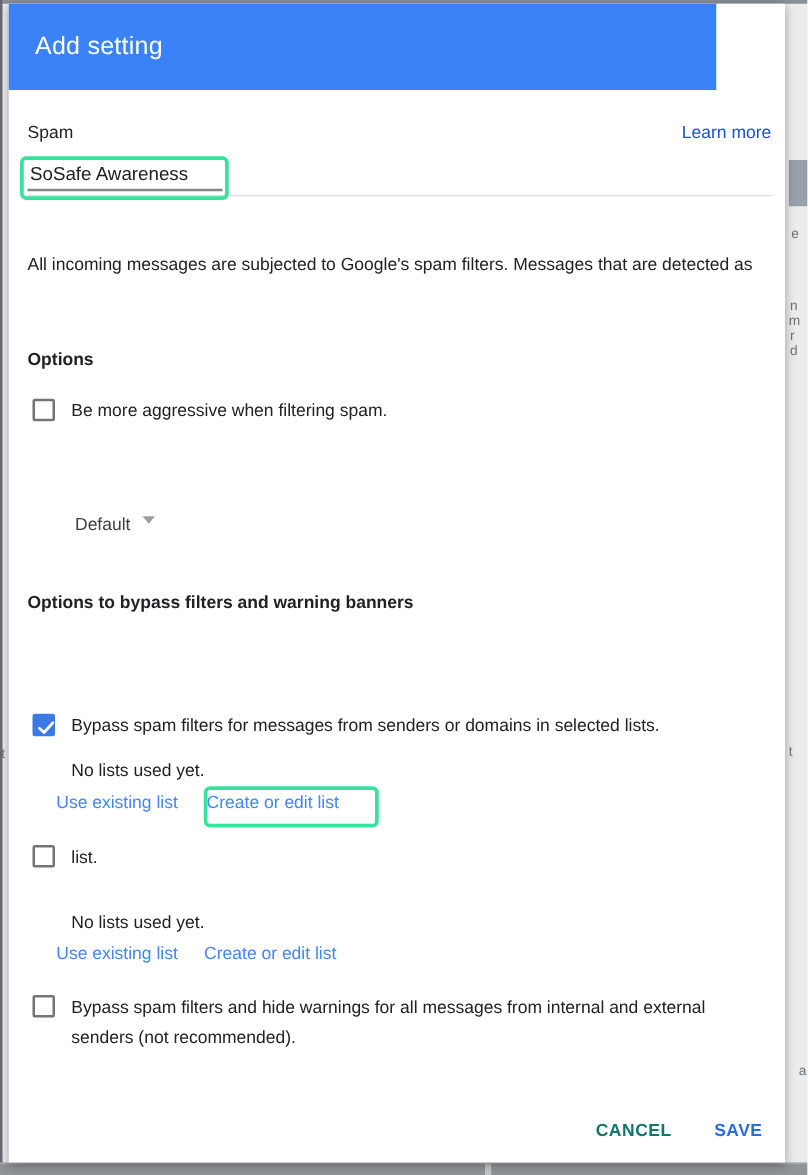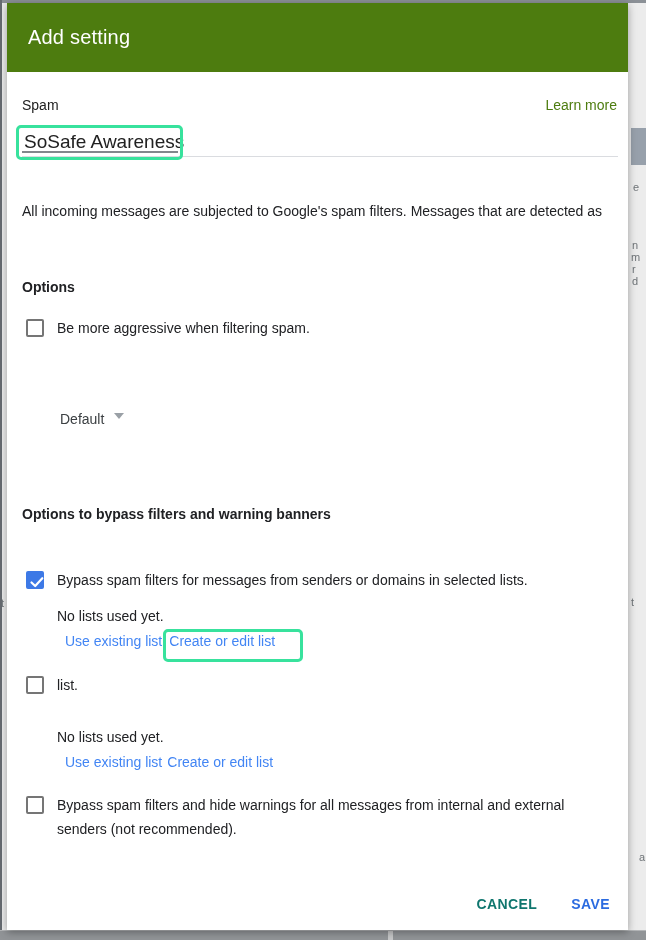--- a/index.html
+++ b/index.html
@@ -21,46 +21,46 @@
   .slate-block { position:absolute; left:631px; top:128px; width:15px; height:37px; background:#97a0ab; }
   .bg-frag { position:absolute; font-size:11px; color:#6f7478; line-height:11px; }
 
   
   .dialog {
     position:absolute; left:7px; top:3px; width:621px; height:927px;
     background:#ffffff;
     box-shadow: 0 2px 8px rgba(0,0,0,0.35);
   }
   .dialog-header {
-    position:absolute; left:0; top:0; width:621px; height:69px;
-    background:#4d7c0f;
+    position:absolute; left:0; top:0; width:566px; height:69px;
+    background:#3b82f6;
     display:flex; align-items:center; padding-left:21px;
   }
   .dialog-title { color:#ffffff; font-size:20px; letter-spacing:.2px; }
 
   
   .field-label   { position:absolute; left:15px;  top:94px; font-size:14px; color:#212121; }
-  .learn-more    { position:absolute; right:11px; top:94px; font-size:14px; color:#4d7c0f; cursor:pointer; text-decoration:none; }
-  .field-value   { position:absolute; left:17px;  top:128px; font-size:19px; color:#212121; }
+  .learn-more    { position:absolute; right:11px; top:94px; font-size:14px; color:#1d4ed8; cursor:pointer; text-decoration:none; }
+  .field-value   { position:absolute; left:17px;  top:128px; font-size:15px; color:#212121; }
   .underline-dark  { position:absolute; left:15px; top:148px; width:156px; height:2px; background:#82878c; }
   .underline-light { position:absolute; left:15px; top:153px; width:596px; height:1px; background:#dadce0; }
 
   
   .hl-box {
     position:absolute; border:3px solid #38e29d; border-radius:5px;
     background:transparent; pointer-events:none; z-index:5;
   }
   .hl-box.box1 { left:9px;   top:122px; width:167px; height:35px; }
   .hl-box.box2 { left:156px; top:626px; width:140px; height:33px; }
 
   .desc { position:absolute; left:15px; top:196px; font-size:14px; line-height:24px; color:#202124; }
 
   .section-heading { position:absolute; left:15px; font-size:14px; font-weight:700; color:#202124; }
   .heading-options { top:276px; }
-  .heading-bypass  { top:503px; }
+  .heading-bypass  { top:470px; }
 
   
   .cb-row { position:absolute; left:19px; display:flex; align-items:flex-start; gap:13px; }
   .row1 { top:316px; }
   .row2 { top:363px; }
   .row3 { top:521px; }
   .row4 { top:568px; }
   .row5 { top:673px; }
   .row6 { top:793px; }
   .checkbox {
@@ -75,21 +75,21 @@
 
   
   .dropdown { position:absolute; left:53px; top:408px; display:flex; align-items:flex-start; gap:10px; cursor:pointer; }
   .dropdown-value { font-size:14px; color:#3c4043; }
   .caret { width:0; height:0; border-left:5px solid transparent; border-right:5px solid transparent; border-top:6px solid #9aa0a6; margin-top:2px; }
 
   
   .list-status { position:absolute; left:50px; font-size:14px; color:#202124; }
   .status1 { top:605px; }
   .status2 { top:726px; }
-  .links-row { position:absolute; left:58px; display:flex; gap:5px; }
+  .links-row { position:absolute; left:38px; display:flex; gap:21px; }
   .links1 { top:630px; }
   .links2 { top:751px; }
   .links-row a, .list-link { font-size:14px; color:#4285f4; text-decoration:none; cursor:pointer; }
   .links1 .link-create { margin-left:2px; }
 
   
   .footer { position:absolute; right:18px; top:893px; display:flex; align-items:center; gap:34px; }
   .btn { font-size:14px; font-weight:700; letter-spacing:.4px; cursor:pointer; background:none; border:none; font-family:inherit; }
   .btn-cancel { color:#0f766e; }
   .btn-save   { color:#2b6be0; }

